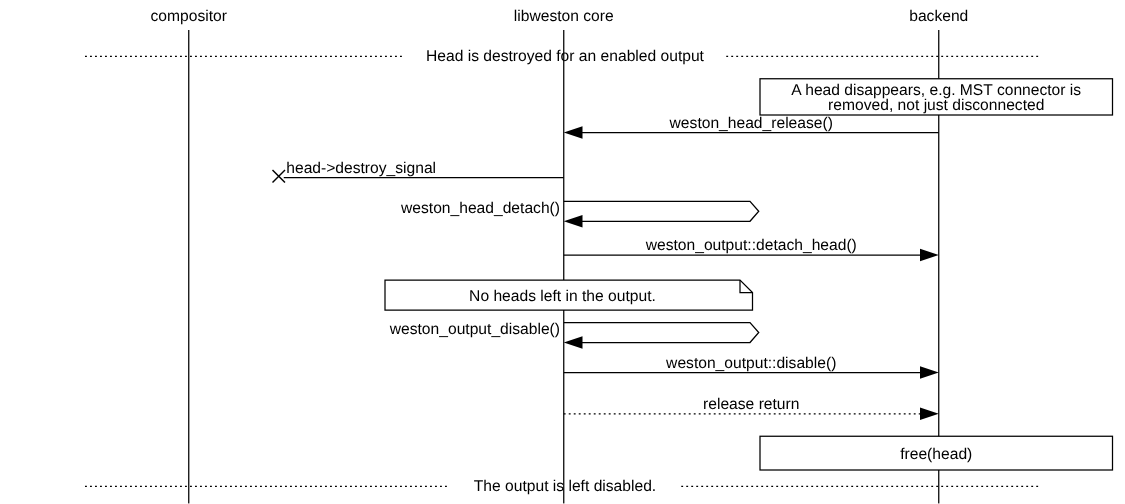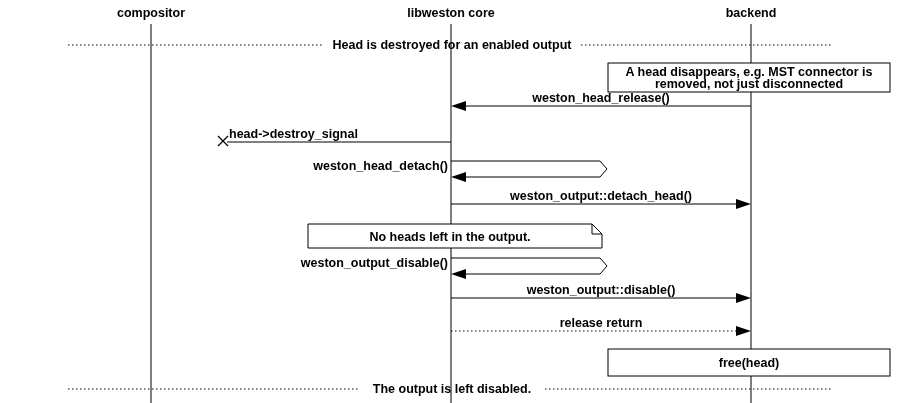--- a/index.html
+++ b/index.html
@@ -11,21 +11,20 @@
   body {
     font-family: "Liberation Sans", sans-serif;
     color: #000000;
   }
   #diagram-root {
     position: relative;
     width: 900px;
     height: 403px;
     overflow: hidden;
     background: #ffffff;
-    font-weight: bold;
   }
   #diagram-svg {
     position: absolute;
     left: 0;
     top: 0;
     width: 900px;
     height: 403px;
   }
   .lifeline-label {
     font-size: 12.5px;

